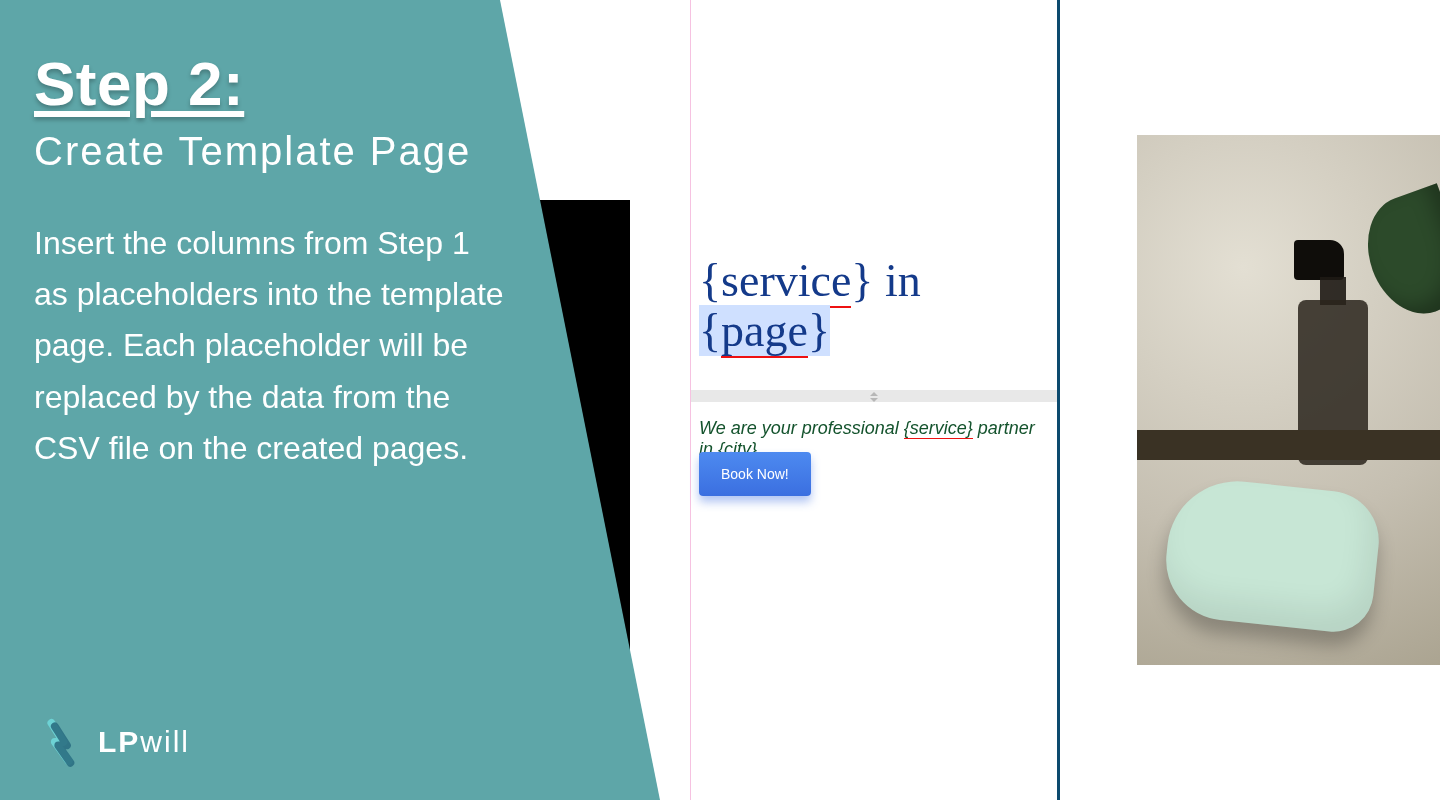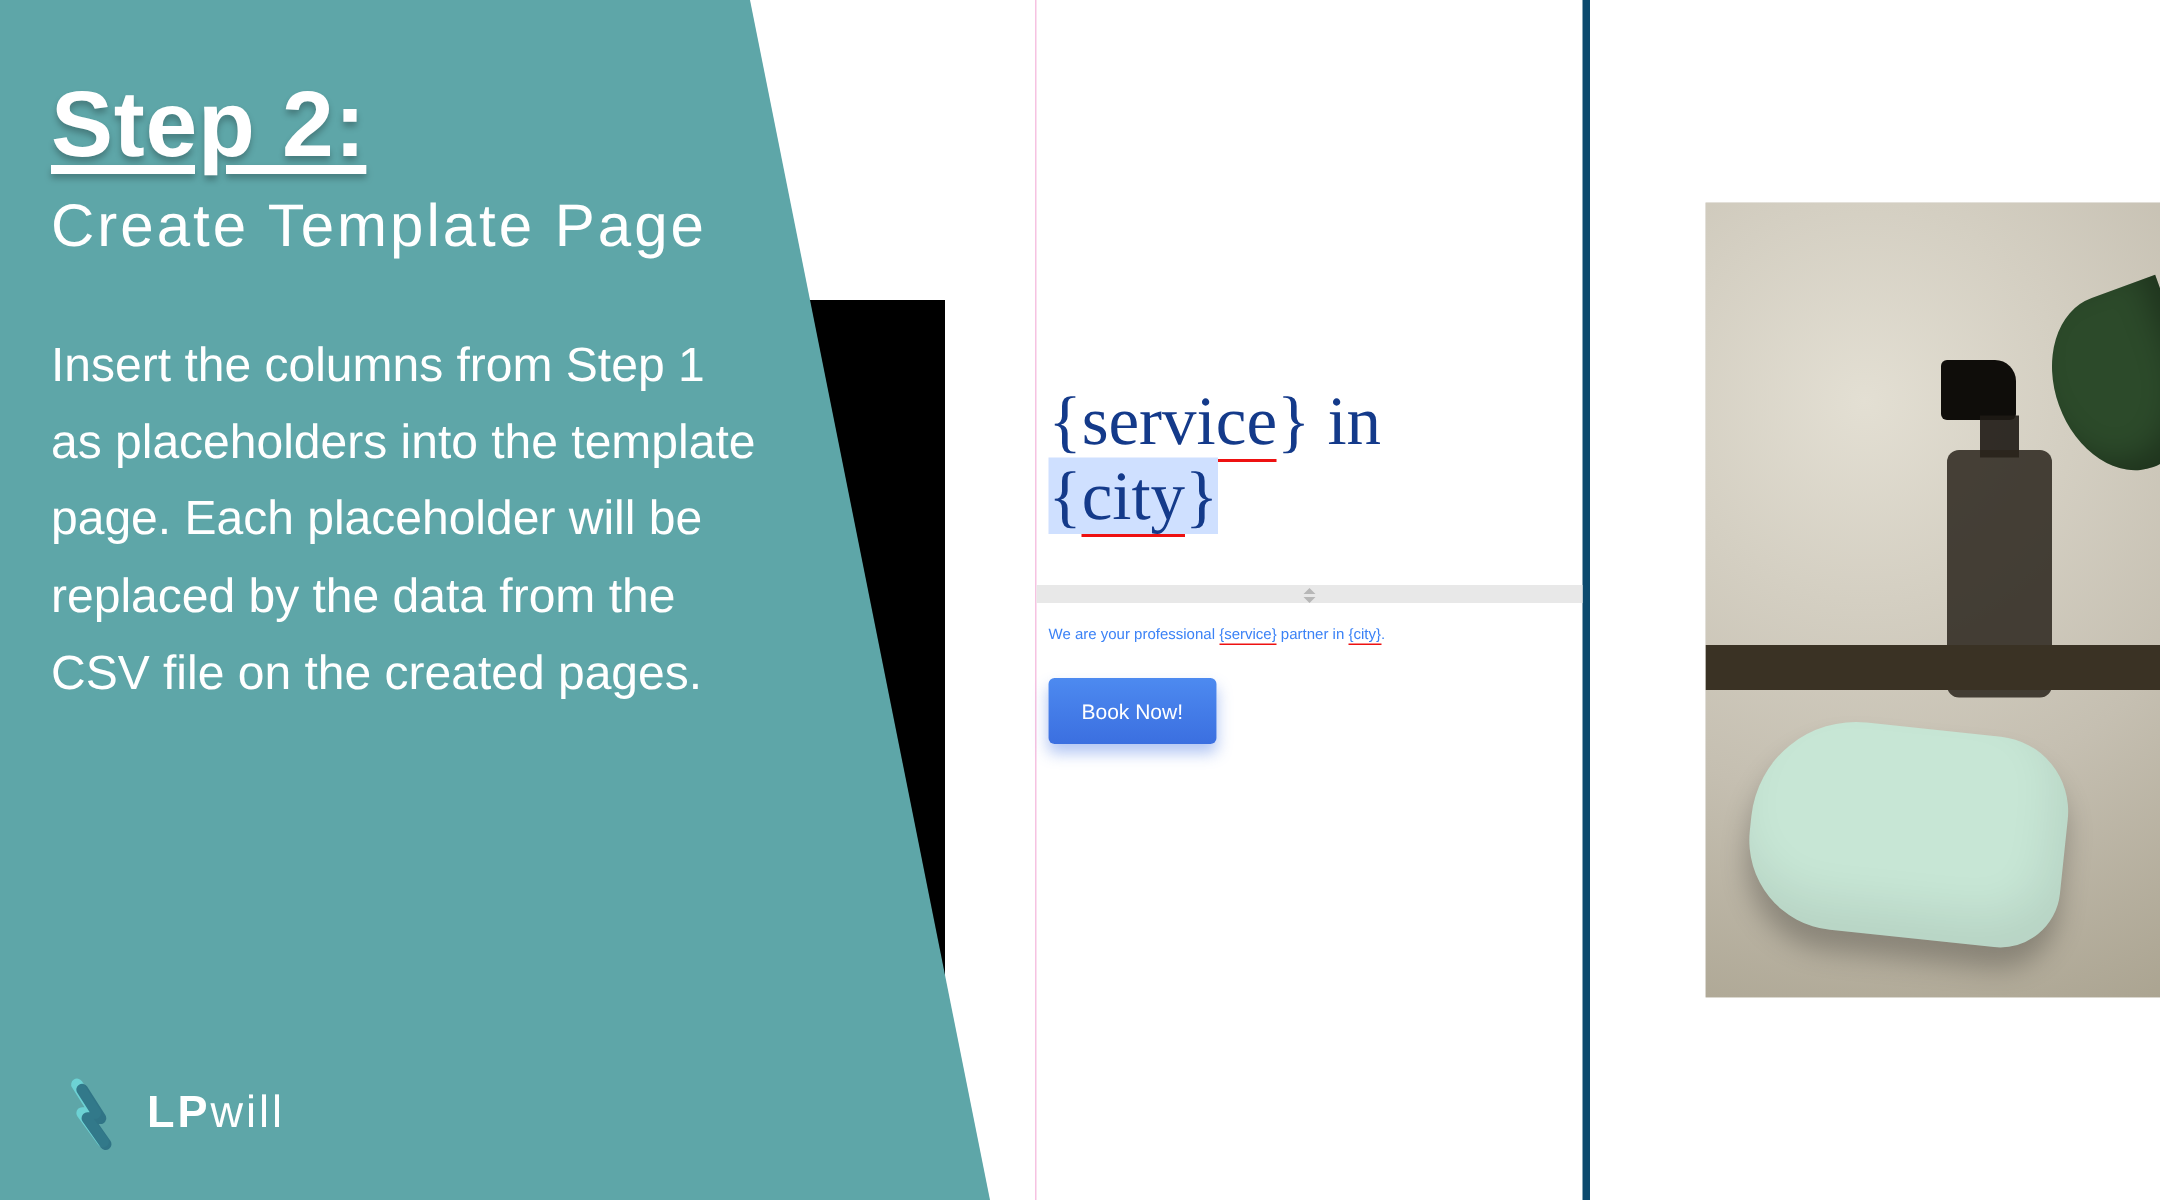--- a/index.html
+++ b/index.html
@@ -83,21 +83,21 @@
   }
   .widget .wicon { width: 16px; height: 12px; }
 
   
   .canvas-col {
     position: absolute;
     left: 690px; top: 0;
     width: 370px; height: 800px;
     background: #ffffff;
     border-left: 1px solid #f6c2e1;
-    border-right: 5px solid #0c4a6e;
+    border-right: 3px solid #0c4a6e;
   }
   .heading-block {
     position: absolute;
     left: 8px; top: 256px;
     right: 10px;
     font-family: Georgia, "Times New Roman", serif;
     font-size: 46px;
     line-height: 1.08;
     color: #143a8a;
     font-weight: 400;
@@ -115,23 +115,24 @@
     position: absolute;
     left: 50%; top: 390px; transform: translateX(-50%);
     width: 30px; height: 14px;
     display:flex; align-items:center; justify-content:center;
   }
   .drag-handle svg { opacity: .5; }
 
   .subtext {
     position: absolute;
     left: 8px; top: 418px; right: 10px;
-    font-size: 10px;
-    color: #3b82f6;
+    font-size: 18px;
+    color: #14532d;
     font-family: Arial, sans-serif;
+    font-style: italic;
   }
   .subtext .spell { border-bottom: 1px solid #e11; }
 
   .book-btn {
     position: absolute;
     left: 8px; top: 452px;
     padding: 14px 22px;
     font-size: 14px;
     color: #fff;
     background: linear-gradient(180deg, #4d8af0, #3b6fe0);
@@ -243,21 +244,21 @@
         <path d="M20 8 L34 30 L24 30 L40 52" fill="none" stroke="#6dd2d4" stroke-width="9" stroke-linecap="round" stroke-linejoin="round"></path>
         <path d="M24 12 L38 34 L28 34 L42 54" fill="none" stroke="#2b6f82" stroke-width="9" stroke-linecap="round" stroke-linejoin="round" opacity="0.9"></path>
       </svg>
     </div>
     <div class="logo-text"><span class="bold">LP</span><span>will</span></div>
   </div>
 
   <div class="canvas-col">
     <div class="heading-block">
       <span class="brace">{</span><span class="spell">service</span><span class="brace">}</span><span> in </span><br>
-      <span class="sel"><span class="brace">{</span><span class="spell">city</span><span class="brace">}</span></span>
+      <span class="sel"><span class="brace">{</span><span class="spell">page</span><span class="brace">}</span></span>
     </div>
 
     <div class="section-gap"></div>
     <div class="drag-handle">
       <svg width="22" height="10" viewBox="0 0 22 10">
           <path d="M11 0 L15 4 L7 4 Z M11 10 L7 6 L15 6 Z" fill="#888"></path>
         </svg>
     </div>
 
     <div class="subtext">

